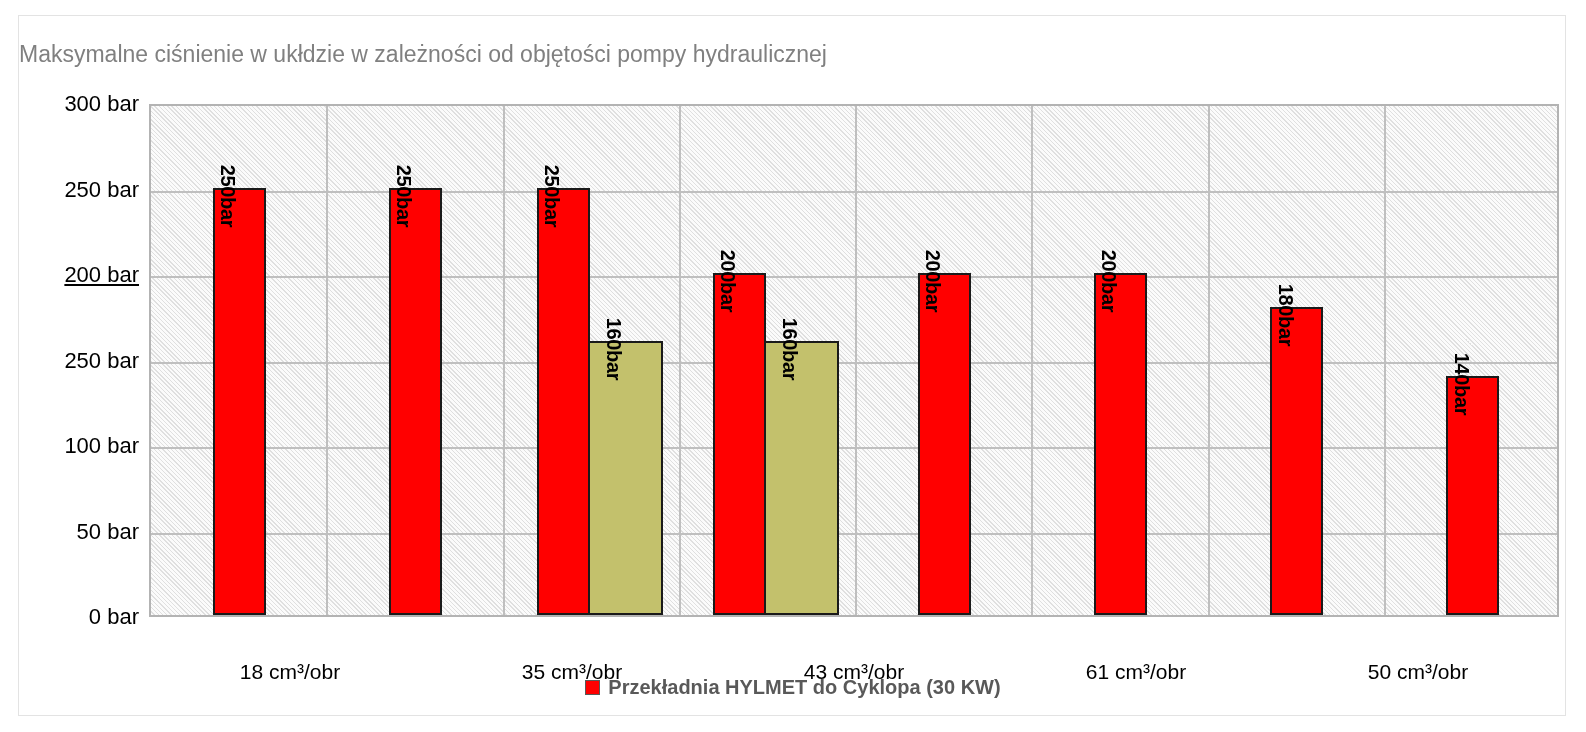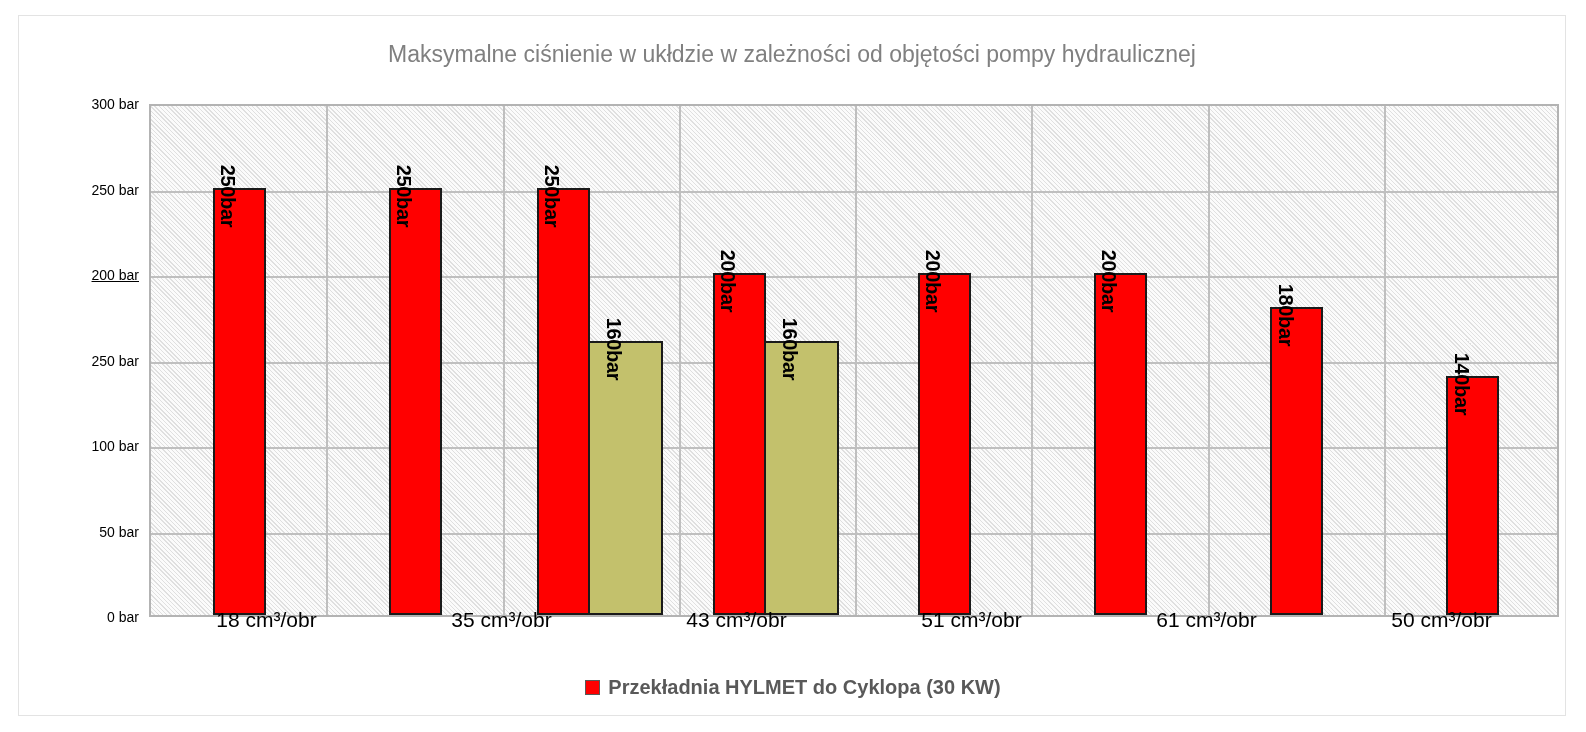--- a/index.html
+++ b/index.html
@@ -23,21 +23,20 @@
     border: 1px solid #e3e3e3;
     background: #ffffff;
     box-sizing: border-box;
   }
 
   #chart-title {
     position: absolute;
     left: 0;
     top: 25px;
     width: 100%;
-    text-align: center;
     font-size: 23px;
     color: #808080;
     font-family: "Liberation Sans", sans-serif;
     white-space: nowrap;
   }
 
   
   #plot-area {
     position: absolute;
     left: 130px;
@@ -67,38 +66,38 @@
     width: 2px;
     background: #bfbfbf;
   }
 
   
   .ylabel {
     position: absolute;
     right: 0;
     width: 110px;
     text-align: right;
-    font-size: 14px;
+    font-size: 22px;
     color: #000000;
     transform: translateY(-50%);
     white-space: nowrap;
   }
   #y-axis {
     position: absolute;
     left: 8px;
     top: 88px;
     width: 112px;
     height: 513px;
   }
 
   
   #x-axis {
     position: absolute;
     left: 130px;
-    top: 592px;
+    top: 644px;
     width: 1410px;
     height: 40px;
     display: flex;
   }
   .xlabel {
     flex: 1 1 0;
     text-align: center;
     font-size: 21px;
     color: #000000;
     white-space: nowrap;
@@ -234,21 +233,20 @@
         <div class="bar" style="background: rgb(255, 0, 0); width: 53px; height: 239.4px; left: 61.625px;">
           <span class="bar-label">140bar</span>
         </div>
       </div>
     </div>
 
   <div id="x-axis">
       <div class="xlabel">18 cm³/obr</div>
       <div class="xlabel">35 cm³/obr</div>
       <div class="xlabel">43 cm³/obr</div>
-      <div class="xlabel">51 cm³/obr</div>
       <div class="xlabel">61 cm³/obr</div>
       <div class="xlabel">50 cm³/obr</div>
     </div>
 
   <div id="legend">
       <div class="legend-item">
         <span class="legend-swatch" style="background: rgb(255, 0, 0);"></span>
         <span class="legend-text">Przekładnia HYLMET do Cyklopa (30 KW)</span>
       </div>
     </div>

